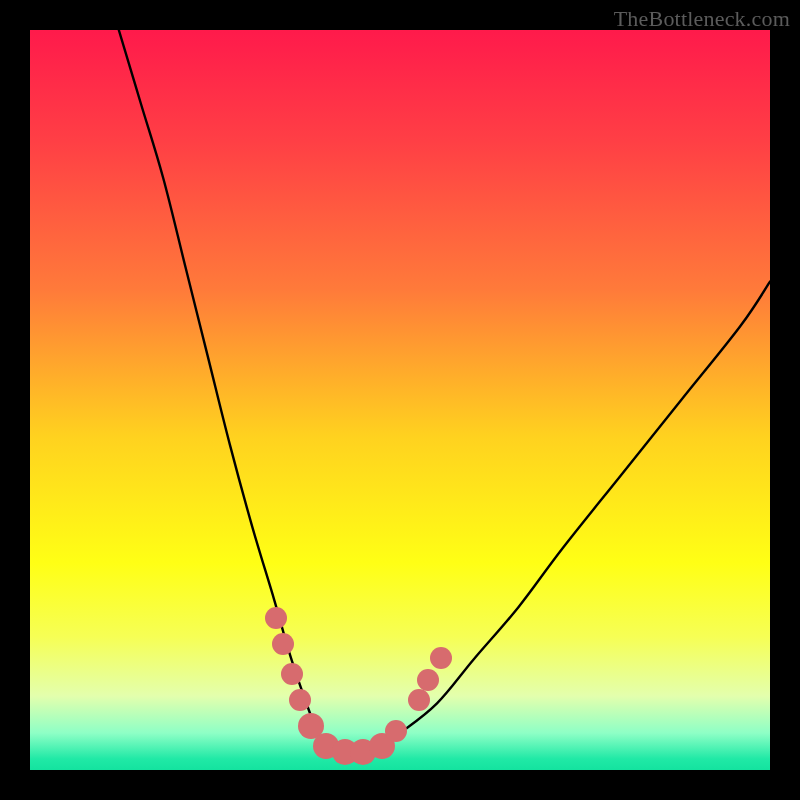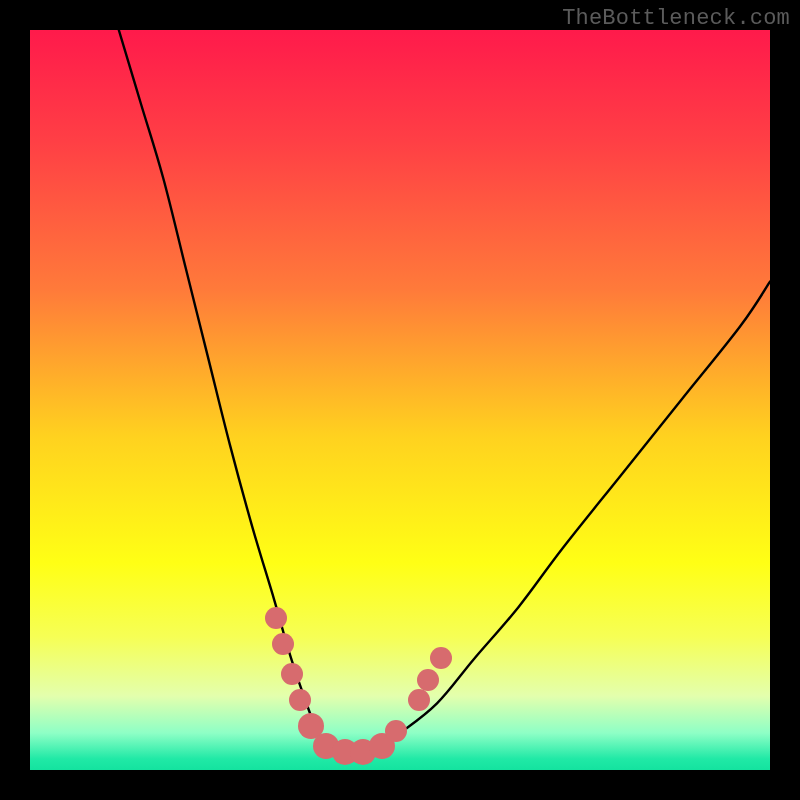--- a/index.html
+++ b/index.html
@@ -7,21 +7,21 @@
   .stage {
     position: relative;
     width: 800px;
     height: 800px;
     background: #000;
   }
   .watermark {
     position: absolute;
     top: 6px;
     right: 10px;
-    font-family: Liberation Mono, monospace;
+    font-family: Liberation Serif, serif;
     font-size: 22px;
     color: #5b5b5b;
     letter-spacing: 0.2px;
     z-index: 10;
   }
   .plot {
     position: absolute;
     left: 30px;
     top: 30px;
     width: 740px;

